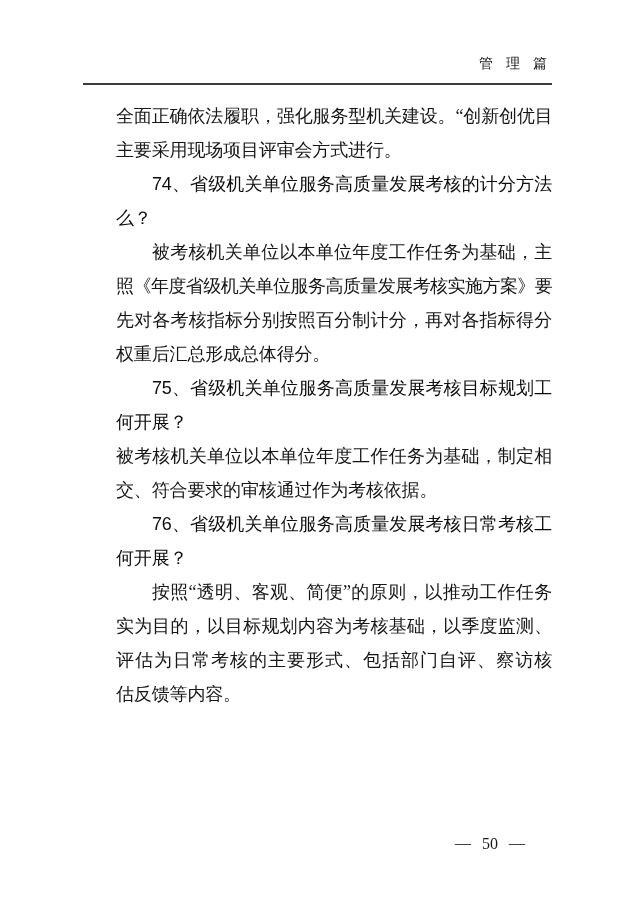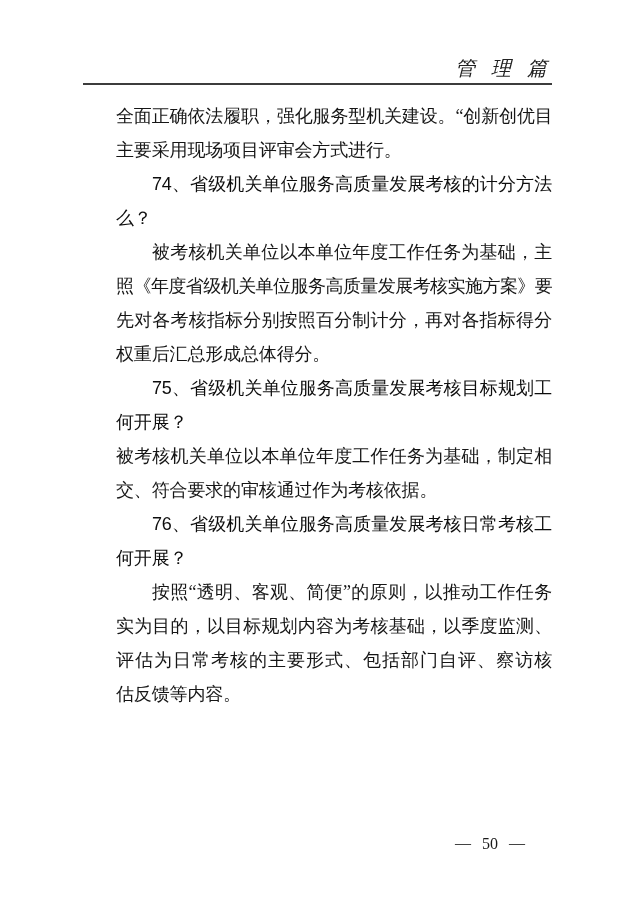--- a/index.html
+++ b/index.html
@@ -13,22 +13,21 @@
     height: 899px;
     background: #ffffff;
     overflow: hidden;
     font-family: "Liberation Serif", "DejaVu Serif", serif;
     color: #161616;
   }
   .running-head {
     position: absolute;
     top: 55px;
     right: 93px;
-    font-size: 20px;
-    font-style: italic;
+    font-size: 14px;
     letter-spacing: 2px;
     color: #222222;
     white-space: pre;
   }
   .head-rule {
     position: absolute;
     top: 83px;
     left: 83px;
     width: 469px;
     height: 1.5px;

